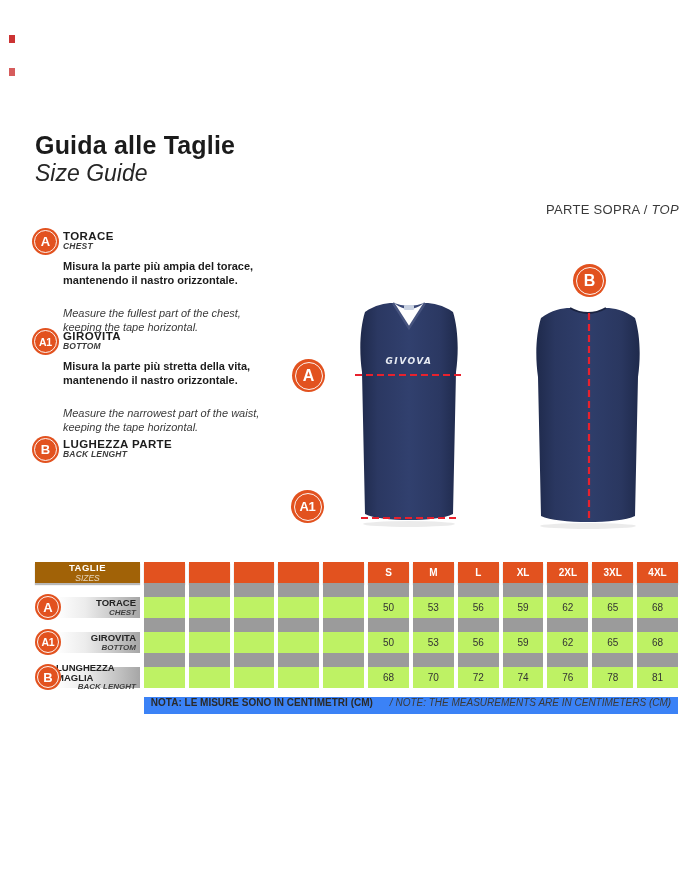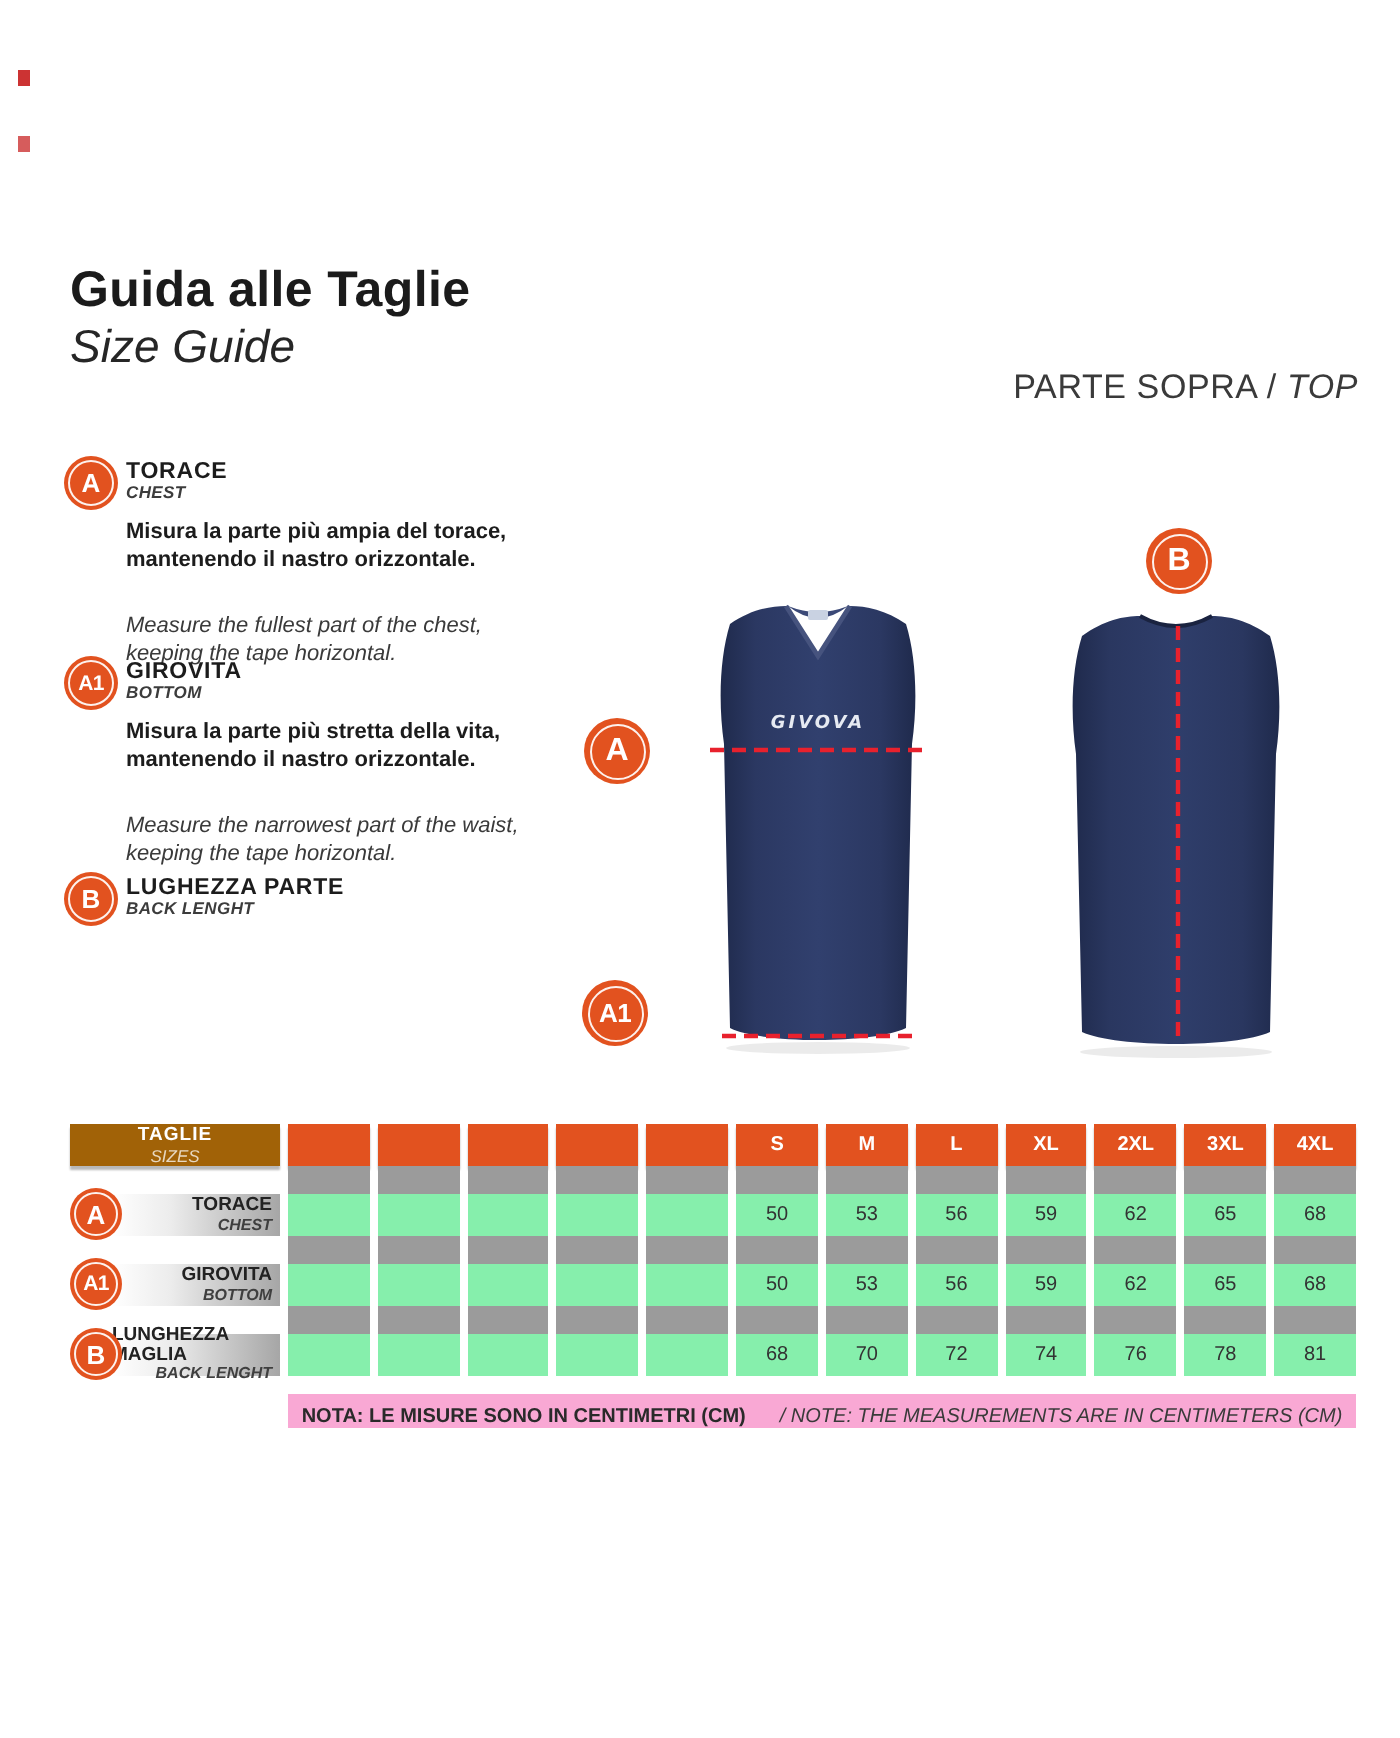--- a/index.html
+++ b/index.html
@@ -9,21 +9,21 @@
   
   .dot{position:absolute;background:#c33;}
   .dot1{left:9px;top:35px;width:6px;height:8px;}
   .dot2{left:9px;top:68px;width:6px;height:8px;opacity:.8;}
 
   
   .title{position:absolute;left:35px;top:131px;font-size:25px;font-weight:bold;
          color:#1b1b1b;letter-spacing:.2px;}
   .subtitle{position:absolute;left:35px;top:160px;font-size:23px;font-style:italic;color:#262626;}
 
-  .part-label{position:absolute;top:184px;right:21px;font-size:17px;color:#3a3a3a;letter-spacing:.3px;}
+  .part-label{position:absolute;top:202px;right:21px;font-size:13px;color:#3a3a3a;letter-spacing:.3px;}
   .part-label .en{font-style:italic;}
 
   
   .badge{position:relative;display:flex;align-items:center;justify-content:center;
          background:#e2521f;border-radius:50%;color:#fff;font-weight:bold;box-sizing:border-box;}
   .badge::after{content:"";position:absolute;inset:2px;border:1.6px solid rgba(255,255,255,.92);border-radius:50%;}
   .m-badge{position:absolute;left:0;top:-2px;width:27px;height:27px;font-size:13px;}
   .badge.multi{font-size:10.5px;letter-spacing:-.3px;}
 
   
@@ -55,32 +55,32 @@
   .orange{background:#e2521f;box-shadow:0 2px 1px rgba(0,0,0,.28);color:#fff;
           font-size:10px;font-weight:bold;display:flex;align-items:center;justify-content:center;}
   .header-label{background:#a16207;box-shadow:0 2px 1px rgba(0,0,0,.28);
           display:flex;flex-direction:column;align-items:center;justify-content:center;line-height:10px;}
   .hl-main{font-size:9.5px;font-weight:bold;color:#fff;letter-spacing:.5px;}
   .hl-sub{font-size:8.5px;font-style:italic;color:rgba(255,255,255,.75);}
   .t-row.spacer{height:14px;}
   .spacer .dark{background:#9b9b9b;}
   .spacer .lbl{background:transparent;}
   .t-row.data{height:21px;}
-  .data .light{background:#86efac;display:flex;align-items:center;justify-content:center;
+  .data .light{background:#bef264;display:flex;align-items:center;justify-content:center;
                font-size:10px;color:#333;}
   .row-label-grad{position:absolute;left:21px;right:0;top:0;bottom:0;
       background:linear-gradient(90deg,#ffffff 0%,#ececec 35%,#a6a6a6 100%);
       display:flex;flex-direction:column;align-items:flex-end;justify-content:center;
       padding-right:4px;line-height:9.5px;box-sizing:border-box;}
   .rl-main{font-size:9.5px;font-weight:bold;color:#222;}
   .rl-sub{font-size:8px;font-style:italic;font-weight:bold;color:#3f3f3f;}
   .table-badge{position:absolute;left:0;top:-3px;width:26px;height:26px;font-size:13px;z-index:2;}
 
-  .note-row{position:absolute;left:144px;top:697px;width:534px;height:17px;background:#f9a8d4;
-            display:flex;align-items:flex-end;justify-content:center;gap:17px;white-space:nowrap;}
+  .note-row{position:absolute;left:144px;top:697px;width:534px;height:17px;background:#3b82f6;
+            display:flex;align-items:flex-start;justify-content:center;gap:17px;white-space:nowrap;}
   .note-it{font-size:10px;font-weight:bold;color:#2a2a2a;}
   .note-en{font-size:10px;font-style:italic;color:#3a3a3a;}
 </style>
 </head>
 <body>
 
 <div class="page">
 
   <div class="dot dot1"></div>
   <div class="dot dot2"></div>

